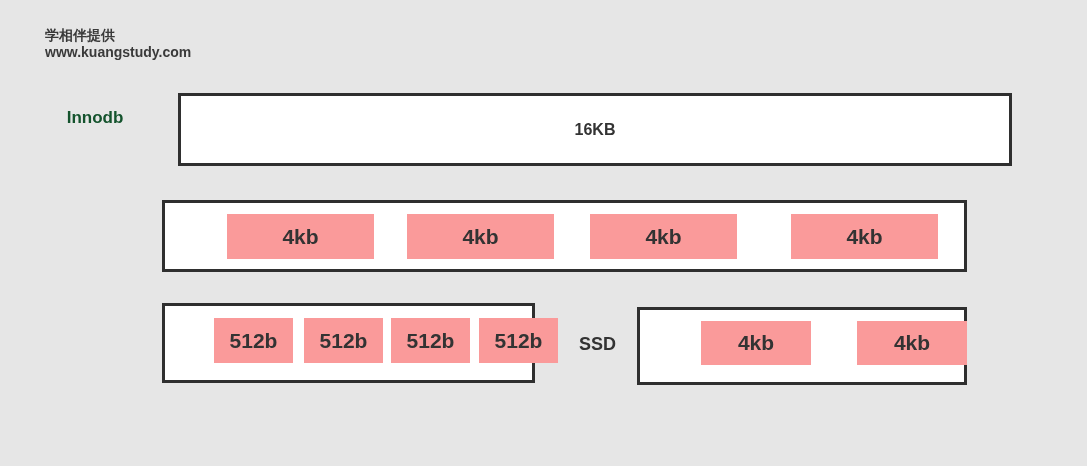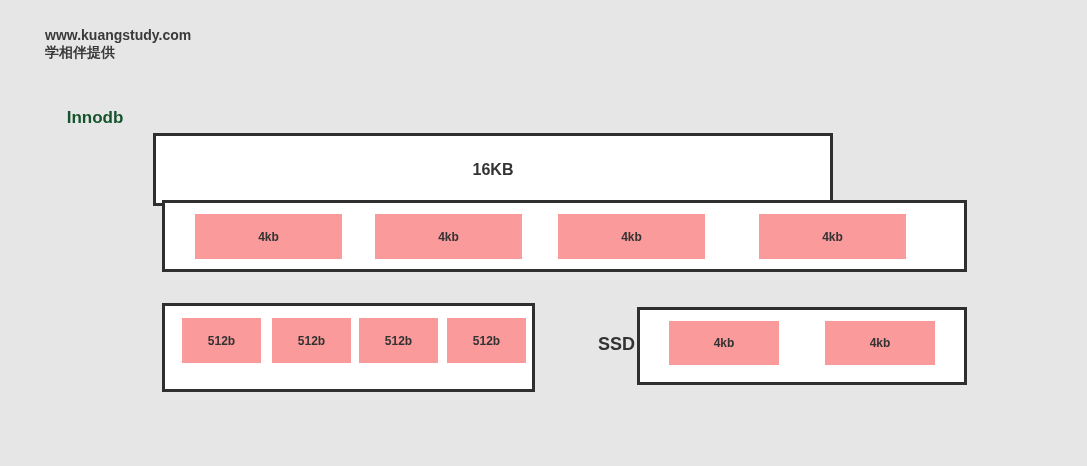--- a/index.html
+++ b/index.html
@@ -40,76 +40,77 @@
     position: absolute;
     background: #ffffff;
     border: 3px solid #2f2f2f;
     box-sizing: border-box;
   }
   .pink-block {
     position: absolute;
     background: #fa9a9a;
     color: #333333;
     font-weight: bold;
-    font-size: 12px;
+    font-size: 21px;
     display: flex;
     align-items: center;
     justify-content: center;
+    margin-left: 32px;
   }
   .big-cell-text {
     position: absolute;
     left: 0;
     right: 0;
     top: 0;
     bottom: 0;
     display: flex;
     align-items: center;
     justify-content: center;
     color: #333333;
     font-weight: bold;
     font-size: 16px;
   }
   .ssd-label {
     position: absolute;
     left: 560px;
     top: 334px;
     width: 75px;
-    text-align: right;
+    text-align: center;
     color: #333333;
     font-weight: bold;
     font-size: 18px;
   }
 </style>
 </head>
 <body>
 
 <div class="canvas">
 
   <div class="watermark">
+    <div>学相伴提供</div>
     <div>www.kuangstudy.com</div>
-    <div>学相伴提供</div>
   </div>
 
   <div class="row-label" style="top: 105px;">
     <div>Innodb</div>
   </div>
-  <div class="outline-box" style="left: 153px; top: 93px; width: 680px; height: 73px; margin-top: 40px;">
+  <div class="outline-box" style="left: 178px; top: 93px; width: 834px; height: 73px;">
     <div class="big-cell-text">16KB</div>
   </div>
 
   <div class="row-label" style="top: 208px;">
   </div>
   <div class="outline-box" style="left: 162px; top: 200px; width: 805px; height: 72px;">
     <div class="pink-block" style="left: 30px; top: 11px; width: 147px; height: 45px;">4kb</div>
     <div class="pink-block" style="left: 210px; top: 11px; width: 147px; height: 45px;">4kb</div>
     <div class="pink-block" style="left: 393px; top: 11px; width: 147px; height: 45px;">4kb</div>
     <div class="pink-block" style="left: 594px; top: 11px; width: 147px; height: 45px;">4kb</div>
   </div>
 
-  <div class="outline-box" style="left: 162px; top: 303px; width: 373px; height: 89px;">
+  <div class="outline-box" style="left: 162px; top: 303px; width: 373px; height: 80px;">
     <div class="pink-block" style="left: 17px; top: 12px; width: 79px; height: 45px;">512b</div>
     <div class="pink-block" style="left: 107px; top: 12px; width: 79px; height: 45px;">512b</div>
     <div class="pink-block" style="left: 194px; top: 12px; width: 79px; height: 45px;">512b</div>
     <div class="pink-block" style="left: 282px; top: 12px; width: 79px; height: 45px;">512b</div>
   </div>
 
   <div class="ssd-label">SSD</div>
   <div class="outline-box" style="left: 637px; top: 307px; width: 330px; height: 78px;">
     <div class="pink-block" style="left: 29px; top: 11px; width: 110px; height: 44px;">4kb</div>
     <div class="pink-block" style="left: 185px; top: 11px; width: 110px; height: 44px;">4kb</div>

